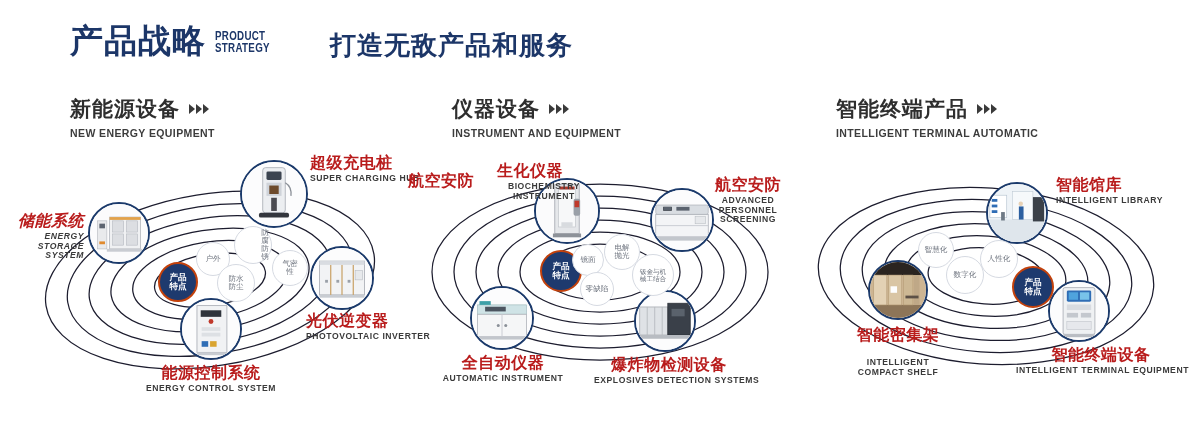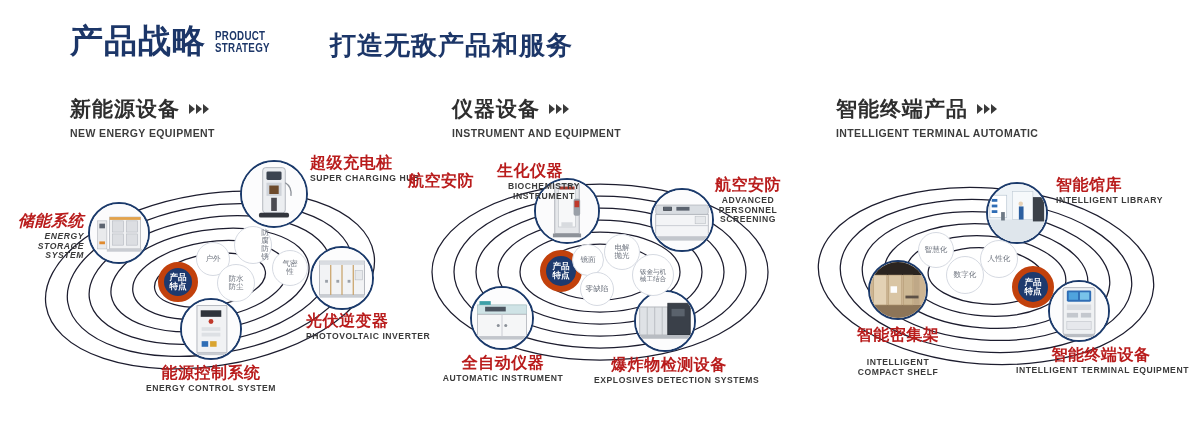--- a/index.html
+++ b/index.html
@@ -39,21 +39,21 @@
 
   
   .node { position:absolute; border-radius:50%; border:2.5px solid #1b3a6b; background:#ffffff;
           overflow:hidden; display:flex; align-items:flex-end; justify-content:center; }
   .node .ph { position:relative; width:100%; height:100%; }
 
   
   .bub { position:absolute; border-radius:50%; display:flex; align-items:center; justify-content:center;
          text-align:center; line-height:1.08; }
   .bub.light { background:#ffffff; border:1px solid #d6dae2; color:#6d737e; font-size:7.6px; }
-  .bub.main { background:#1e3a6e; color:#ffffff; font-size:8.6px; font-weight:bold; border:6px solid #c2410c; }
+  .bub.main { background:#1e3a6e; color:#ffffff; font-size:8.6px; font-weight:bold; border:2px solid #c2410c; }
 </style>
 </head>
 <body>
 
 <div class="header">
   <div class="hdr-cn">产品战略</div>
   <div class="hdr-en">
     <span>PRODUCT</span>
     <span>STRATEGY</span>
   </div>

